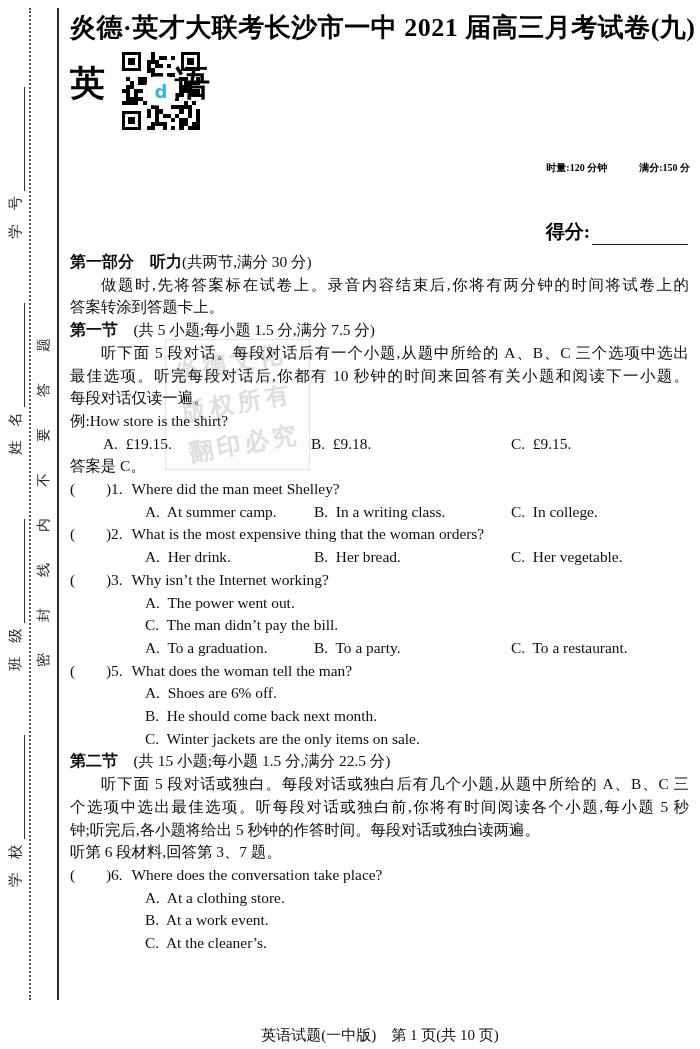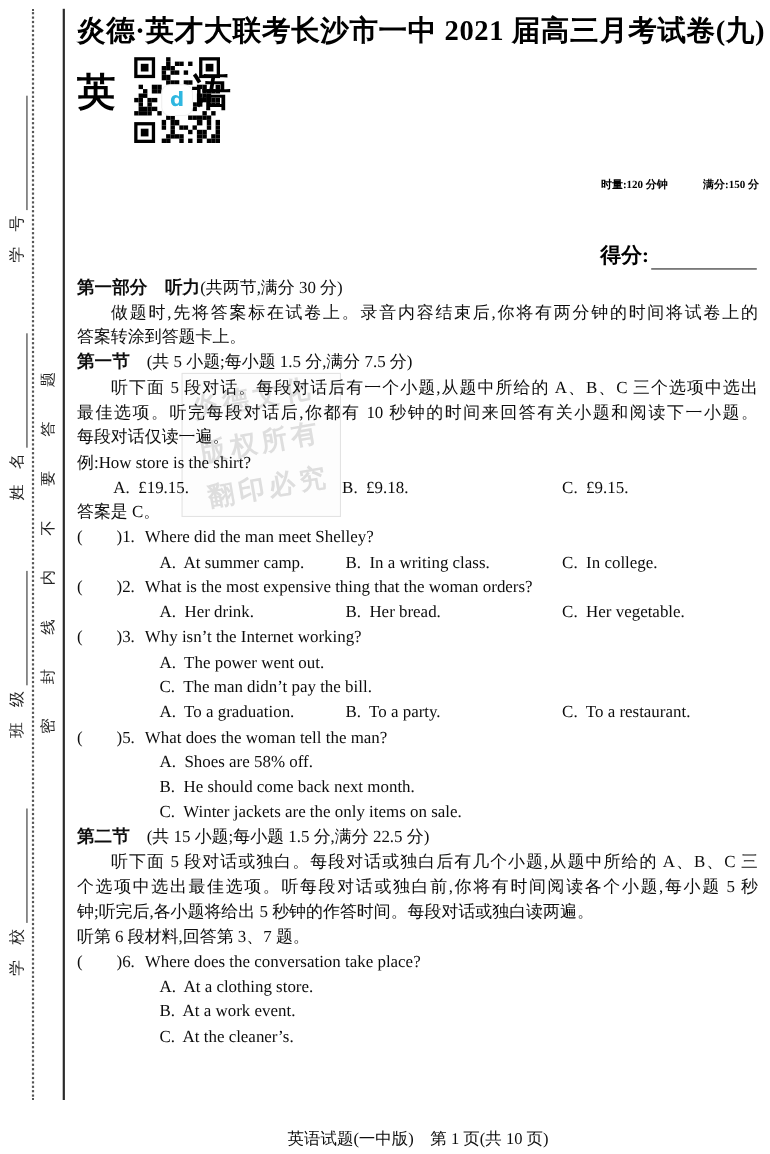--- a/index.html
+++ b/index.html
@@ -300,21 +300,21 @@
     <div class="ln stack">A.  The power went out.</div>
     <div class="ln stack">C.  The man didn’t pay the bill.</div>
 
     <div class="opt-row">
       <span class="oA">A.  To a graduation.</span>
       <span class="oB">B.  To a party.</span>
       <span class="oC">C.  To a restaurant.</span>
     </div>
 
     <div class="ln"><span class="q-label">(　　)5.</span><span>What does the woman tell the man?</span></div>
-    <div class="ln stack">A.  Shoes are 58% off.</div>
+    <div class="ln stack">A.  Shoes are 6% off.</div>
     <div class="ln stack">B.  He should come back next month.</div>
     <div class="ln stack">C.  Winter jackets are the only items on sale.</div>
 
     <div class="ln"><span class="hb">第二节</span><span class="hn">　(共 15 小题;每小题 1.5 分,满分 22.5 分)</span></div>
     <div class="ln ind just">听下面 5 段对话或独白。每段对话或独白后有几个小题,从题中所给的 A、B、C 三</div>
     <div class="ln just">个选项中选出最佳选项。听每段对话或独白前,你将有时间阅读各个小题,每小题 5 秒</div>
     <div class="ln">钟;听完后,各小题将给出 5 秒钟的作答时间。每段对话或独白读两遍。</div>
     <div class="ln">听第 6 段材料,回答第 3、7 题。</div>
 
     <div class="ln"><span class="q-label">(　　)6.</span><span>Where does the conversation take place?</span></div>

